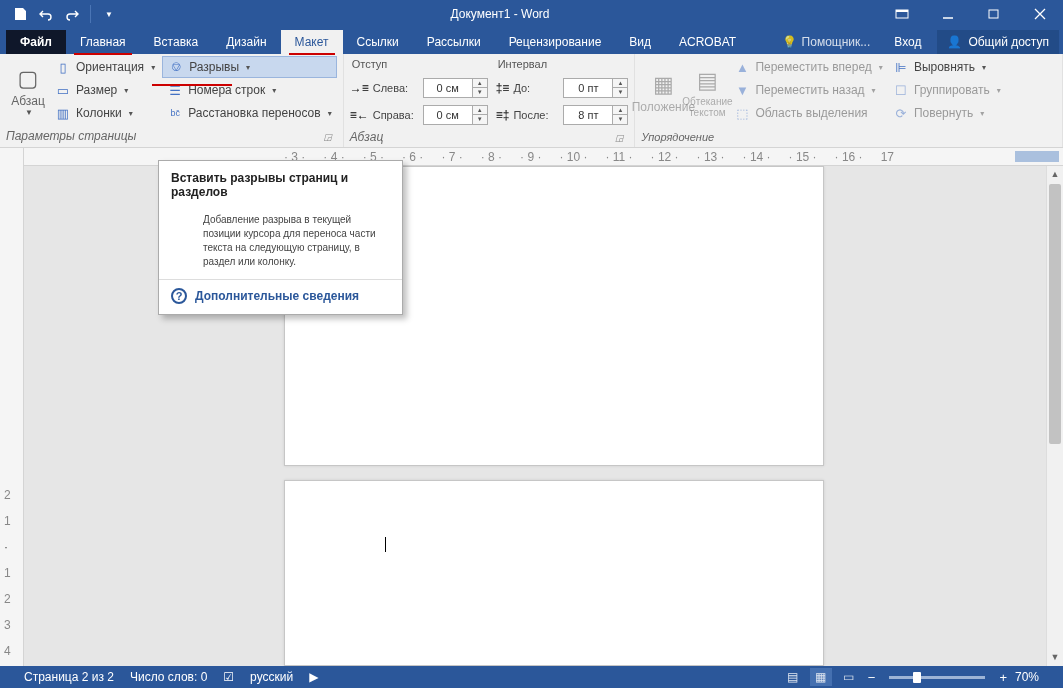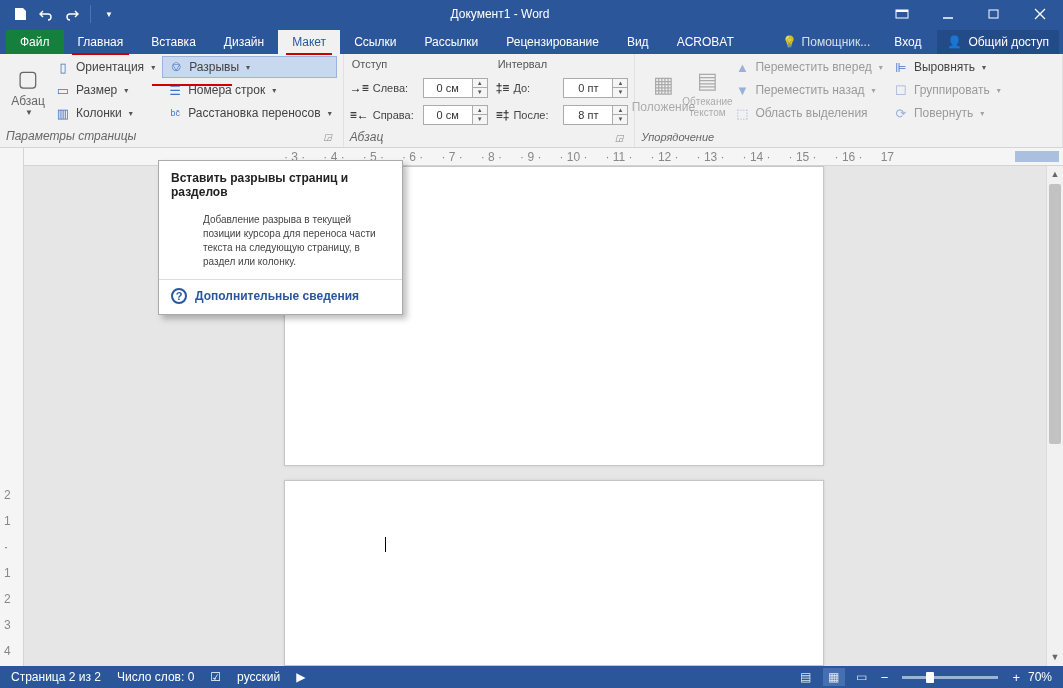--- a/index.html
+++ b/index.html
@@ -8,21 +8,21 @@
 .titlebar { background:#2b579a; height:28px; display:flex; align-items:center; color:#fff; }
 .qat { display:flex; align-items:center; gap:2px; padding-left:8px; }
 .qat-btn { width:24px; height:24px; display:flex; align-items:center; justify-content:center; cursor:pointer; }
 .qat-sep { width:1px; height:18px; background:#4a75b5; margin:0 4px; }
 .title { flex:1; text-align:center; font-size:12px; }
 .win-controls { display:flex; }
 .win-btn { width:46px; height:28px; display:flex; align-items:center; justify-content:center; cursor:pointer; }
 
 .tabbar { background:#2b579a; height:26px; display:flex; align-items:flex-end; color:#fff; padding-left:6px; }
 .tab { padding:5px 14px; cursor:pointer; font-size:12px; position:relative; }
-.tab.file { background:#15803d; }
+.tab.file { background:#0f172a;font-weight:bold; }
 .tab.active { background:#f1f1f1; color:#2b579a; }
 .tab-underline { position:absolute; bottom:-1px; left:8px; right:8px; height:2px; background:#c00; }
 .tab-right { margin-left:auto; display:flex; align-items:center; gap:4px; padding-right:4px; }
 .assist { display:flex; align-items:center; gap:4px; padding:4px 8px; cursor:pointer; opacity:.8; }
 .login { padding:5px 12px; cursor:pointer; }
 .share { background:#224b87; padding:5px 10px; cursor:pointer; display:flex; align-items:center; gap:6px; }
 
 .ribbon { background:#f1f1f1; height:94px; border-bottom:1px solid #d4d4d4; display:flex; }
 .group { border-right:1px solid #e1e1e1; padding:2px 6px 0; display:flex; flex-direction:column; position:relative; }
 .group-body { flex:1; display:flex; }
@@ -62,21 +62,21 @@
 .hrule-high { position:absolute; right:4px; top:3px; bottom:3px; width:44px; background:#aac0de; }
 .page { background:#fff; border:1px solid #c6c6c6; box-shadow:0 0 3px rgba(0,0,0,.1); width:540px; margin:0 0 14px 260px; }
 .page1 { height:300px; margin-top:0; }
 .page2 { height:186px; padding:56px 0 0 100px; }
 .cursor { display:inline-block; width:1px; height:15px; background:#000; }
 .corner { position:absolute; left:5px; top:167px; width:12px; height:12px; border:1px solid #aaa; background:#fff; font-size:8px; color:#888; text-align:center; line-height:10px; }
 .vscroll { position:absolute; right:0; top:166px; bottom:22px; width:17px; background:#f1f1f1; border-left:1px solid #ddd; }
 .vscroll-thumb { position:absolute; left:2px; right:2px; top:18px; height:260px; background:#c2c2c2; border-radius:2px; }
 .vscroll-arr { height:17px; text-align:center; font-size:9px; color:#666; cursor:pointer; line-height:17px; }
 
-.statusbar { position:absolute; bottom:0; left:0; right:0; height:22px; background:#2b579a; color:#fff; display:flex; align-items:center; font-size:11px; padding:0 11px; gap:16px; }
+.statusbar { position:absolute; bottom:0; left:0; right:0; height:22px; background:#2b579a; color:#fff; display:flex; align-items:center; font-size:11px; padding:0 24px; gap:16px; }
 .sb-right { margin-left:auto; display:flex; align-items:center; gap:6px; }
 .view-btn { width:22px; height:18px; display:flex; align-items:center; justify-content:center; cursor:pointer; opacity:.85; }
 .view-btn.active { background:#4a75b5; }
 .zoom-slider { width:96px; height:3px; background:#9db4d6; position:relative; margin:0 6px; }
 .zoom-thumb { position:absolute; top:-4px; left:24px; width:8px; height:11px; background:#fff; border-radius:1px; }
 .zoom-btn { cursor:pointer; font-size:13px; padding:0 2px; }
 
 .red-underline { position:absolute; height:2px; background:#c00; }
 </style>
 </head>

